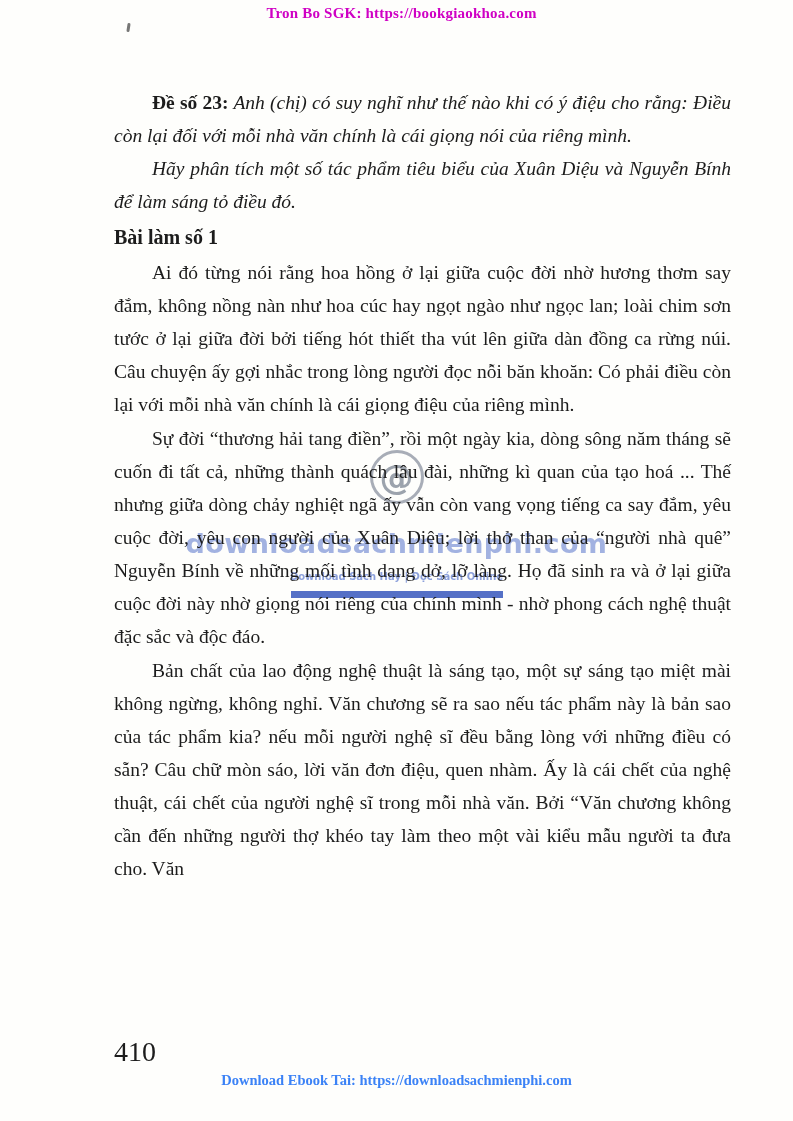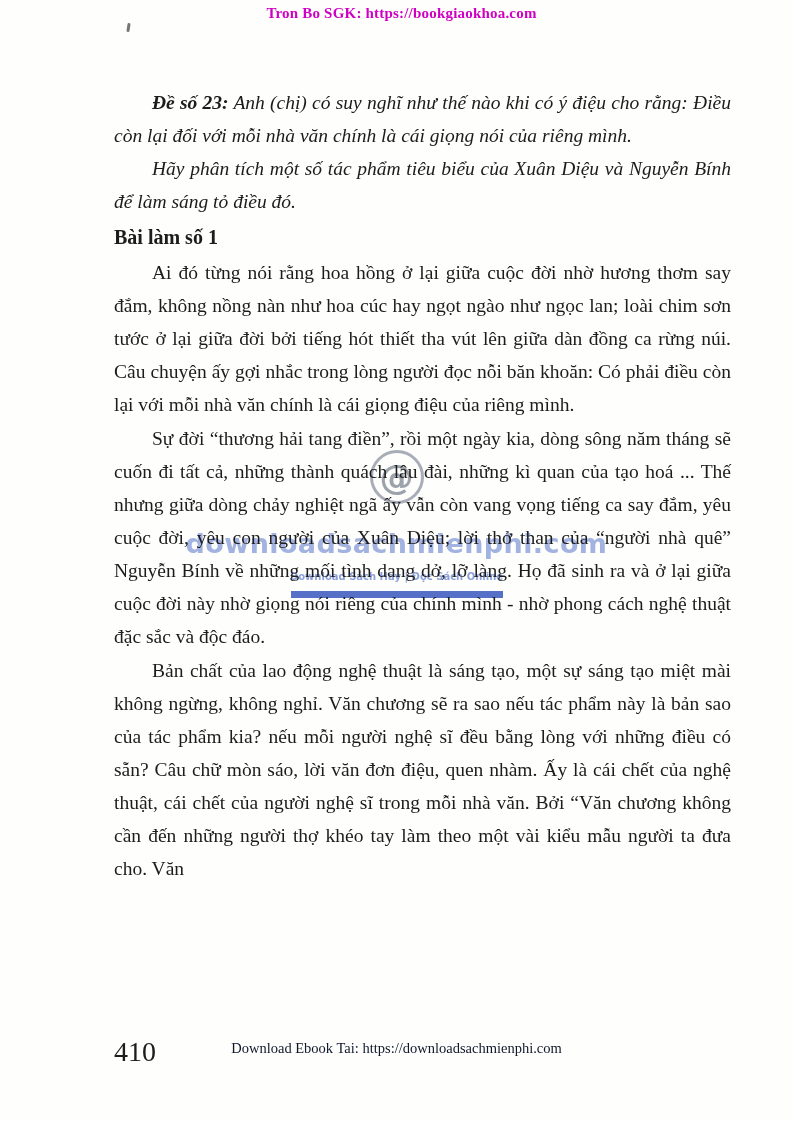--- a/index.html
+++ b/index.html
@@ -20,25 +20,25 @@
     top: 5px; left: 5px; width: 100%;
     text-align: center;
     font-weight: bold;
     font-size: 15px;
     color: #cf00c4;
     letter-spacing: .2px;
     z-index: 2;
   }
   .footer-link {
     position: absolute;
-    top: 1040px; left: 0; width: 100%;
+    top: 1072px; left: 0; width: 100%;
     text-align: center;
-    font-weight: normal;
+    font-weight: bold;
     font-size: 14.5px;
-    color: #0f172a;
+    color: #3b82f6;
     z-index: 2;
   }
   .speck {
     position: absolute;
     left: 127px; top: 23px;
     width: 3px; height: 9px;
     background: #4a4a4a;
     border-radius: 2px;
     transform: rotate(9deg);
     opacity: .75;
@@ -46,21 +46,21 @@
   .content {
     position: relative;
     z-index: 1;
     margin: 86px 62px 0 114px;
     font-size: 19.5px;
     line-height: 33px;
     text-align: justify;
   }
   .content p { margin: 0; text-indent: 38px; }
   .problem i, .task i { font-style: italic; }
-  .problem b { font-weight: bold; font-style: italic; }
+  .problem b { font-weight: bold; }
   .essay-heading {
     margin: 3px 0 2px 0;
     font-size: 20px;
     line-height: 33px;
     font-weight: bold;
   }
   .body-para { margin-top: 1px !important; }
   .page-number {
     position: absolute;
     left: 114px; top: 1036px;

